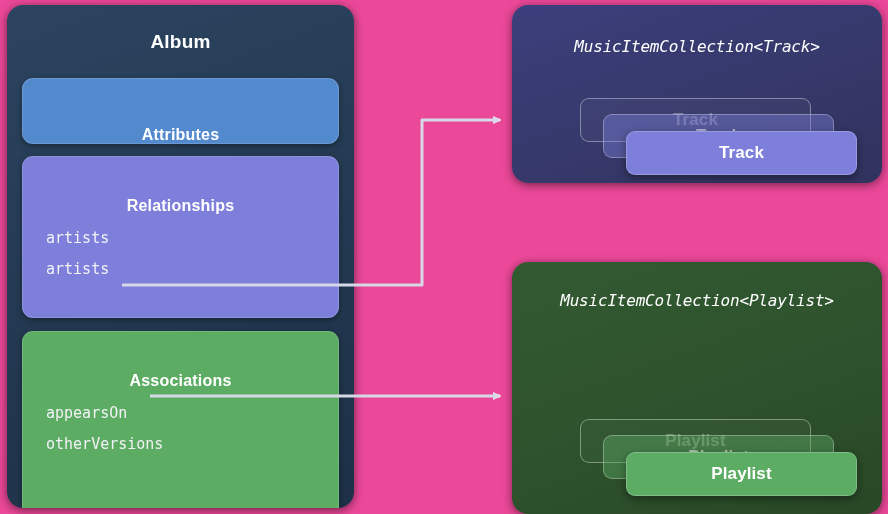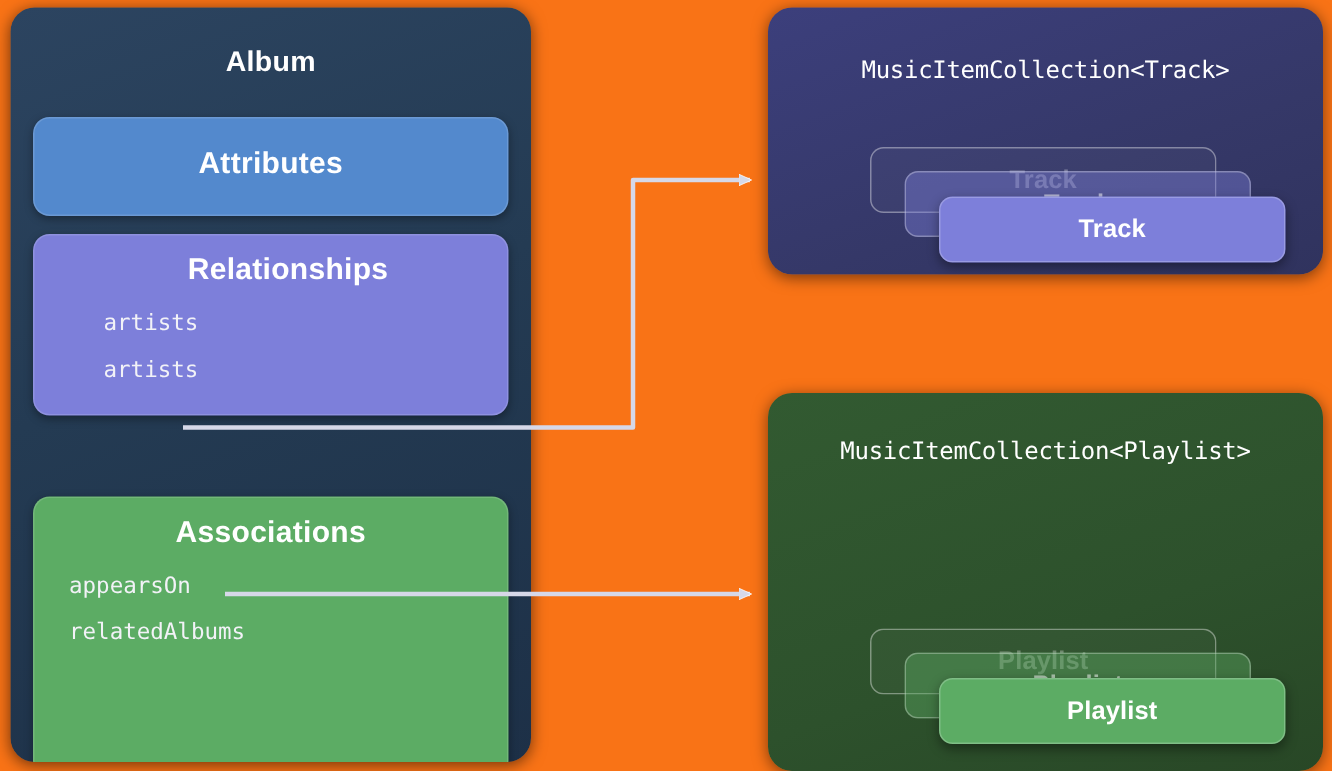--- a/index.html
+++ b/index.html
@@ -5,21 +5,21 @@
   * { box-sizing: border-box; margin: 0; padding: 0; }
   html, body {
     width: 888px; height: 514px;
     background: #000000;
     font-family: "Liberation Sans", sans-serif;
     overflow: hidden;
   }
   #stage {
     position: relative;
     width: 888px; height: 514px;
-    background: #f97316;
+    background: #ec4899;
   }
 
   
   .album-panel {
     position: absolute;
     left: 7px; top: 5px;
     width: 347px; height: 503px;
     border-radius: 16px;
     background: linear-gradient(160deg, #2c4460 0%, #243b53 45%, #1d3047 100%);
     box-shadow: 0 2px 10px rgba(0,0,0,0.55);
@@ -38,46 +38,46 @@
     position: absolute;
     left: 15px;
     width: 317px;
     border-radius: 11px;
     box-shadow: 0 2px 6px rgba(0,0,0,0.35),
                 inset 0 0 0 1px rgba(255,255,255,0.14);
   }
   .sect-title {
     text-align: center;
     color: #ffffff;
-    font-size: 20px;
+    font-size: 16px;
     font-weight: bold;
     padding-top: 13px;
     letter-spacing: 0.2px;
+    margin-top: 28px;
   }
   .sect-items {
     padding: 8px 0 14px 24px;
   }
   .sect-item {
     color: #f2f2f7;
     font-family: "DejaVu Sans Mono", "Liberation Mono", monospace;
     font-size: 15px;
     line-height: 31px;
     white-space: nowrap;
   }
 
   .sect-attributes {
     top: 73px; height: 66px;
     background: #5389cd;
   }
   .sect-attributes .sect-title { padding-top: 20px; }
 
   .sect-relationships {
-    top: 151px; height: 121px;
+    top: 151px; height: 162px;
     background: #7d7fda;
-    padding-left: 23px;
   }
   .sect-associations {
     top: 326px; height: 212px;
     background: #5cac64;
   }
 
   
   .coll-panel {
     position: absolute;
     border-radius: 16px;
@@ -85,20 +85,21 @@
     overflow: hidden;
   }
   .coll-title {
     position: absolute;
     left: 0; width: 100%;
     text-align: center;
     color: #ffffff;
     font-family: "DejaVu Sans Mono", "Liberation Mono", monospace;
     font-size: 16px;
     letter-spacing: -0.2px;
+    font-style: italic;
   }
   .coll-track {
     left: 512px; top: 5px;
     width: 370px; height: 178px;
     background: linear-gradient(160deg, #3c3f7c 0%, #353868 60%, #30335e 100%);
   }
   .coll-playlist {
     left: 512px; top: 262px;
     width: 370px; height: 252px;
     background: linear-gradient(160deg, #325a31 0%, #2d512c 60%, #284726 100%);
@@ -183,21 +184,21 @@
       <div class="sect-items">
         <div class="sect-item">artists</div>
         <div class="sect-item">artists</div>
       </div>
     </div>
 
     <div class="sect sect-associations">
       <div class="sect-title">Associations</div>
       <div class="sect-items">
         <div class="sect-item">appearsOn</div>
-        <div class="sect-item">relatedAlbums</div>
+        <div class="sect-item">otherVersions</div>
       </div>
     </div>
   </div>
 
   <div class="coll-panel coll-track">
     <div class="coll-title">MusicItemCollection&lt;Track&gt;</div>
     <div class="stack stack-track">
       <div class="stack-card back">Track</div>
       <div class="stack-card mid">Track</div>
       <div class="stack-card front">Track</div>

